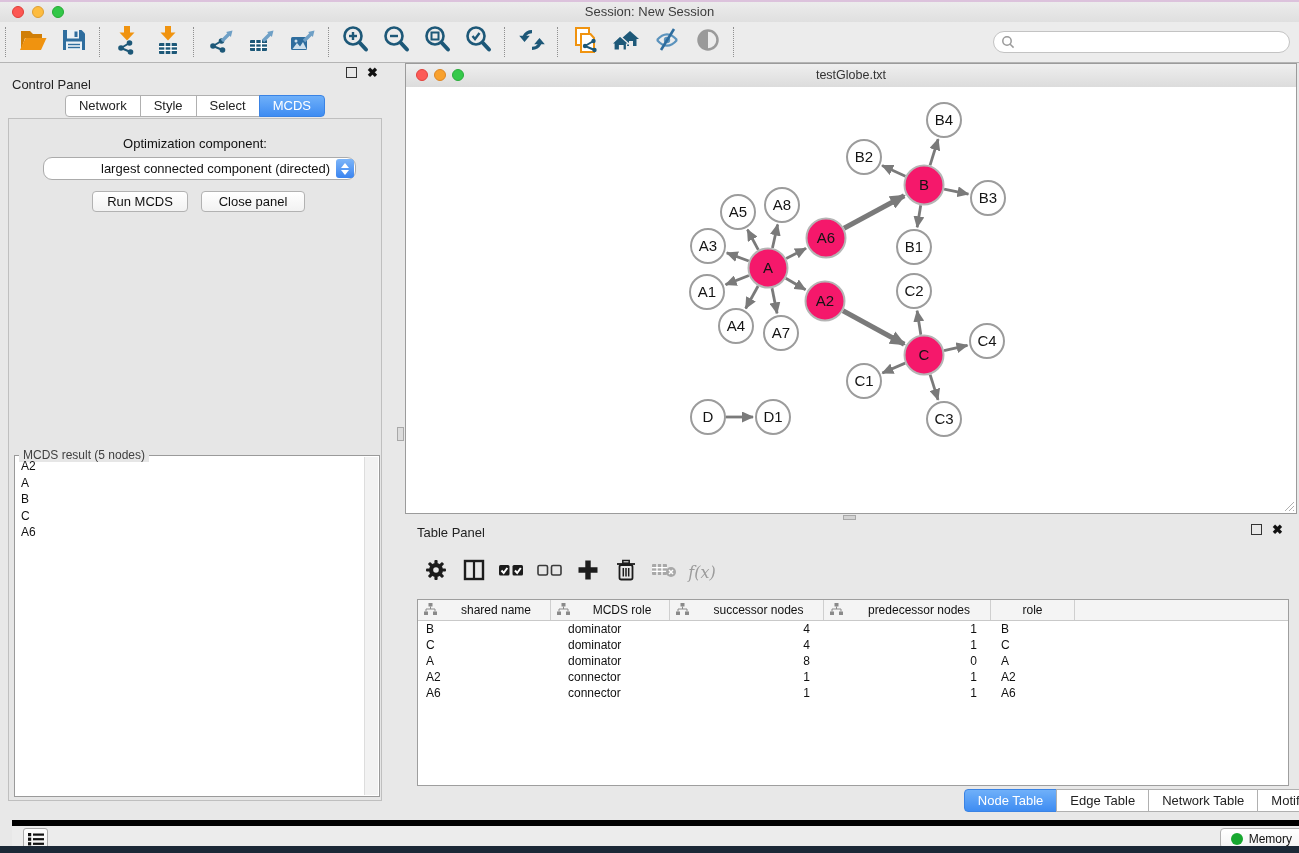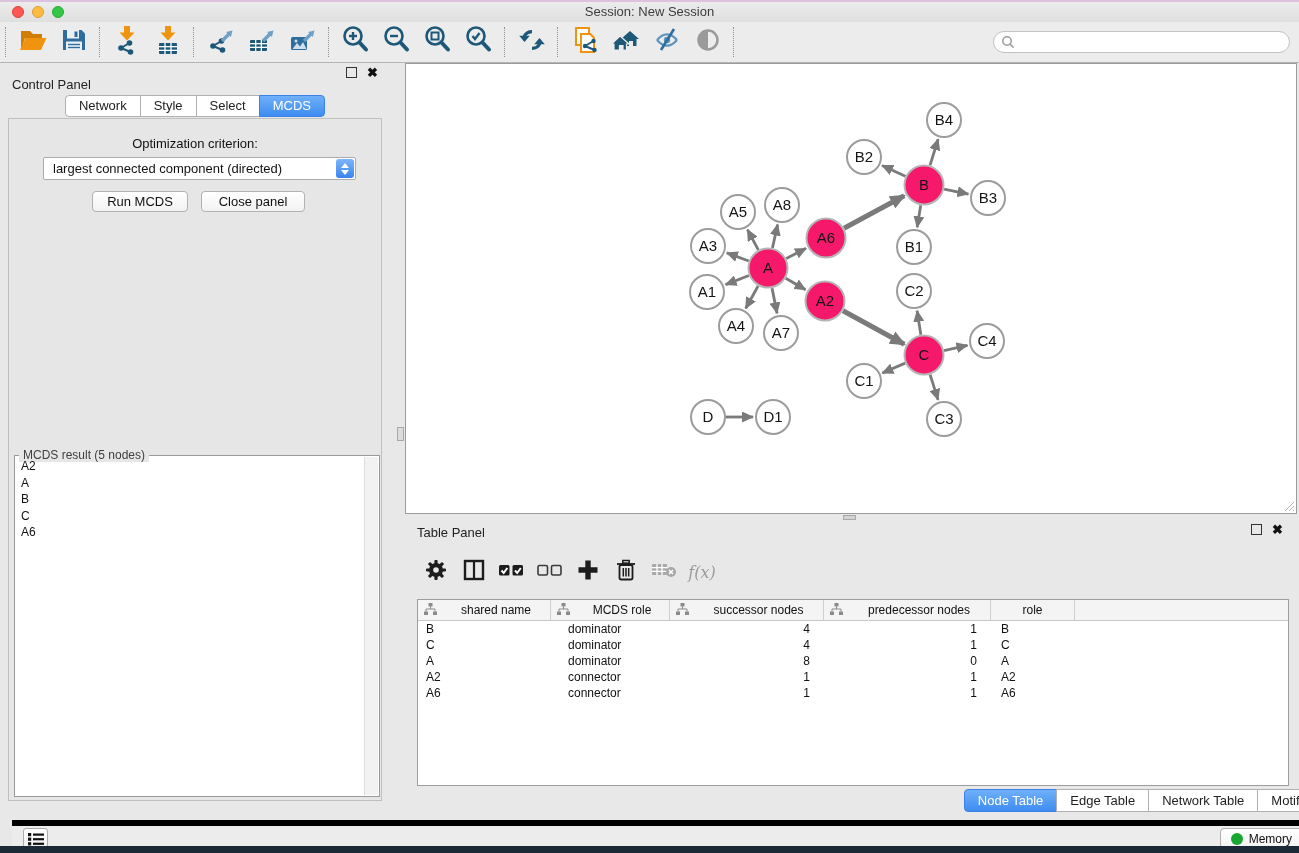--- a/index.html
+++ b/index.html
@@ -35,21 +35,21 @@
   .tabs-row{display:inline-flex;}
   .tab{height:20px;line-height:20px;padding:0 13px;background:#fff;border:1px solid #b0b0b0;
     font-size:13px;margin-left:-1px;color:#222;}
   .tab:first-child{border-radius:4px 0 0 4px;margin-left:0;}
   .tab:last-child{border-radius:0 4px 4px 0;}
   .tab.active{background:linear-gradient(#6fb0f9,#3e8cf2);border-color:#3a83e4;color:#fff;}
   .cp-body{left:8px;top:118px;width:374px;height:683px;background:#e6e6e6;
     border:1px solid #bfbfbf;box-sizing:border-box;}
   .opt-label{left:0;top:136px;width:390px;text-align:center;font-size:13px;color:#111;}
   .dropdown{left:43px;top:157px;width:313px;height:23px;background:#fff;border:1px solid #ababab;
-    border-radius:2px;box-sizing:border-box;display:flex;align-items:center;}
+    border-radius:9px;box-sizing:border-box;display:flex;align-items:center;padding-left:48px;}
   .dropdown .dval{flex:1;font-size:13px;padding-left:9px;color:#111;white-space:nowrap;}
   .stepper{width:18px;height:19px;margin-right:1px;border-radius:3px;
     background:linear-gradient(#7db5f8,#3a84f0);display:flex;flex-direction:column;
     align-items:center;justify-content:center;gap:2px;}
   .btn{height:21px;background:linear-gradient(#ffffff,#f2f2f2);border:1px solid #b2b2b2;
     border-radius:4px;font-size:13px;color:#111;display:inline-flex;align-items:center;
     justify-content:center;box-sizing:border-box;font-family:"Liberation Sans",sans-serif;}
   .fieldset{left:14px;top:455px;width:366px;height:342px;border:1px solid #9a9a9a;
     background:#fff;box-sizing:border-box;}
   .legend{position:absolute;top:-8px;left:4px;background:#e6e6e6;padding:0 4px;
@@ -298,21 +298,21 @@
 </div>
 <div class="abs" style="left:0;top:95px;width:390px;text-align:center;">
   <span class="tabs-row" id="cp-tabs">
       <span class="tab">Network</span>
       <span class="tab">Style</span>
       <span class="tab">Select</span>
       <span class="tab active">MCDS</span>
     </span>
 </div>
 <div class="abs cp-body"></div>
-<div class="abs opt-label">Optimization criterion:</div>
+<div class="abs opt-label">Optimization component:</div>
 <div class="abs dropdown">
   <span class="dval">largest connected component (directed)</span>
   <span class="stepper">
     <svg width="8" height="5" viewBox="0 0 8 5">
         <path d="M4 0l4 5H0z" fill="#fff"></path>
       </svg>
     <svg width="8" height="5" viewBox="0 0 8 5">
         <path d="M4 5L0 0h8z" fill="#fff"></path>
       </svg>
   </span>
@@ -325,20 +325,28 @@
       <div class="result-item">A2</div>
       <div class="result-item">A</div>
       <div class="result-item">B</div>
       <div class="result-item">C</div>
       <div class="result-item">A6</div>
     </div>
   <div class="result-scroll"></div>
 </div>
 
 <div class="abs net-frame">
+  <div class="net-titlebar">
+    <div class="net-lights">
+      <span class="nl nl-red"></span>
+      <span class="nl nl-org"></span>
+      <span class="nl nl-grn"></span>
+    </div>
+    <div class="title">testGlobe.txt</div>
+  </div>
   <div class="net-canvas">
     <svg id="graph-svg" width="890" height="426" viewBox="0 0 890 426">
       <defs>
         <marker id="arr" markerWidth="13" markerHeight="11" refX="11" refY="5.5" orient="auto" markerUnits="userSpaceOnUse">
             <path d="M0,0 L12,5.5 L0,11 z" fill="#7a7a7a"></path>
           </marker>
         <marker id="arrBig" markerWidth="17" markerHeight="14" refX="14" refY="7" orient="auto" markerUnits="userSpaceOnUse">
             <path d="M0,0 L16,7 L0,14 z" fill="#7a7a7a"></path>
           </marker>
       </defs>

